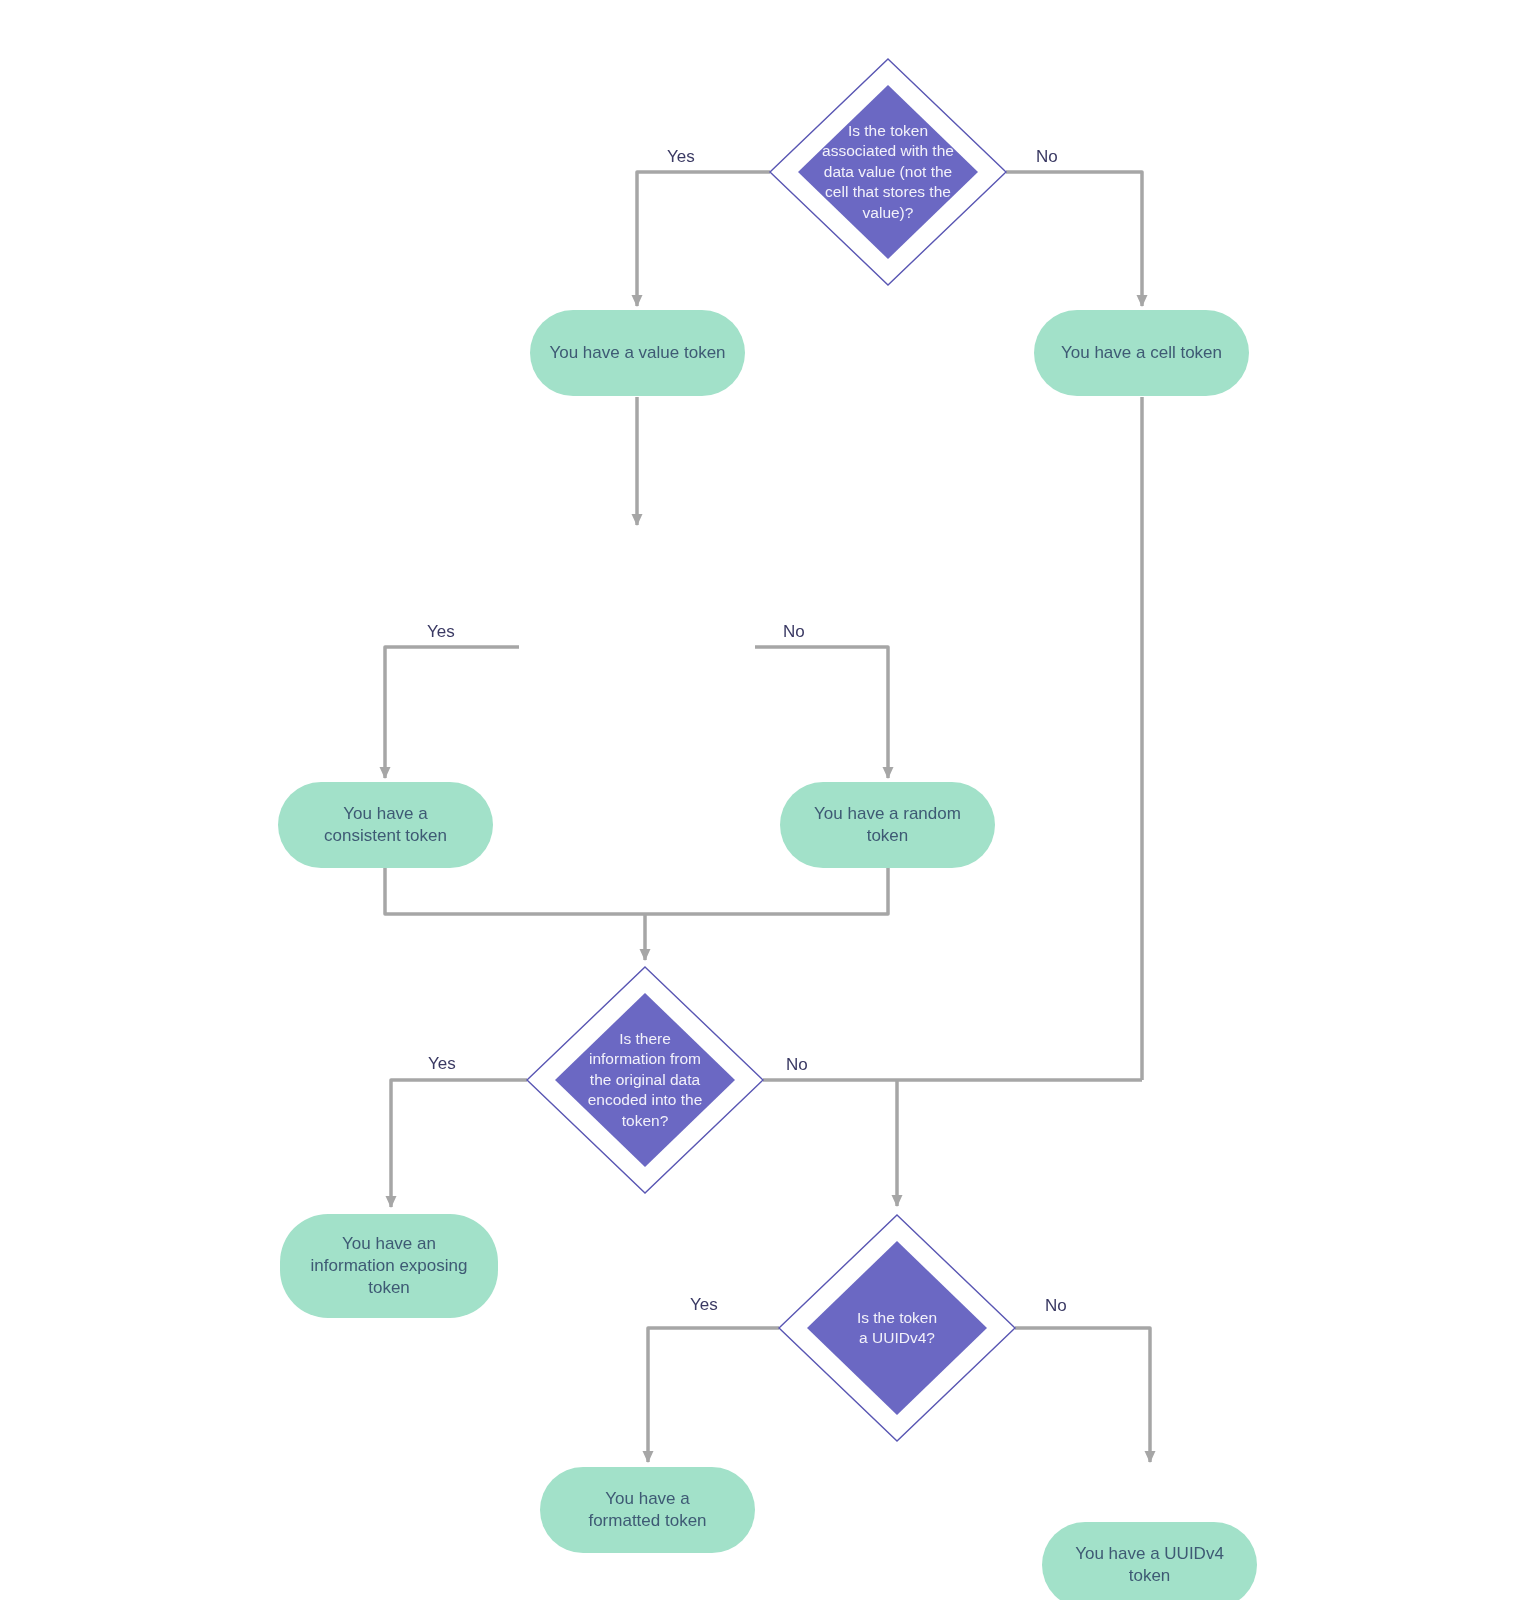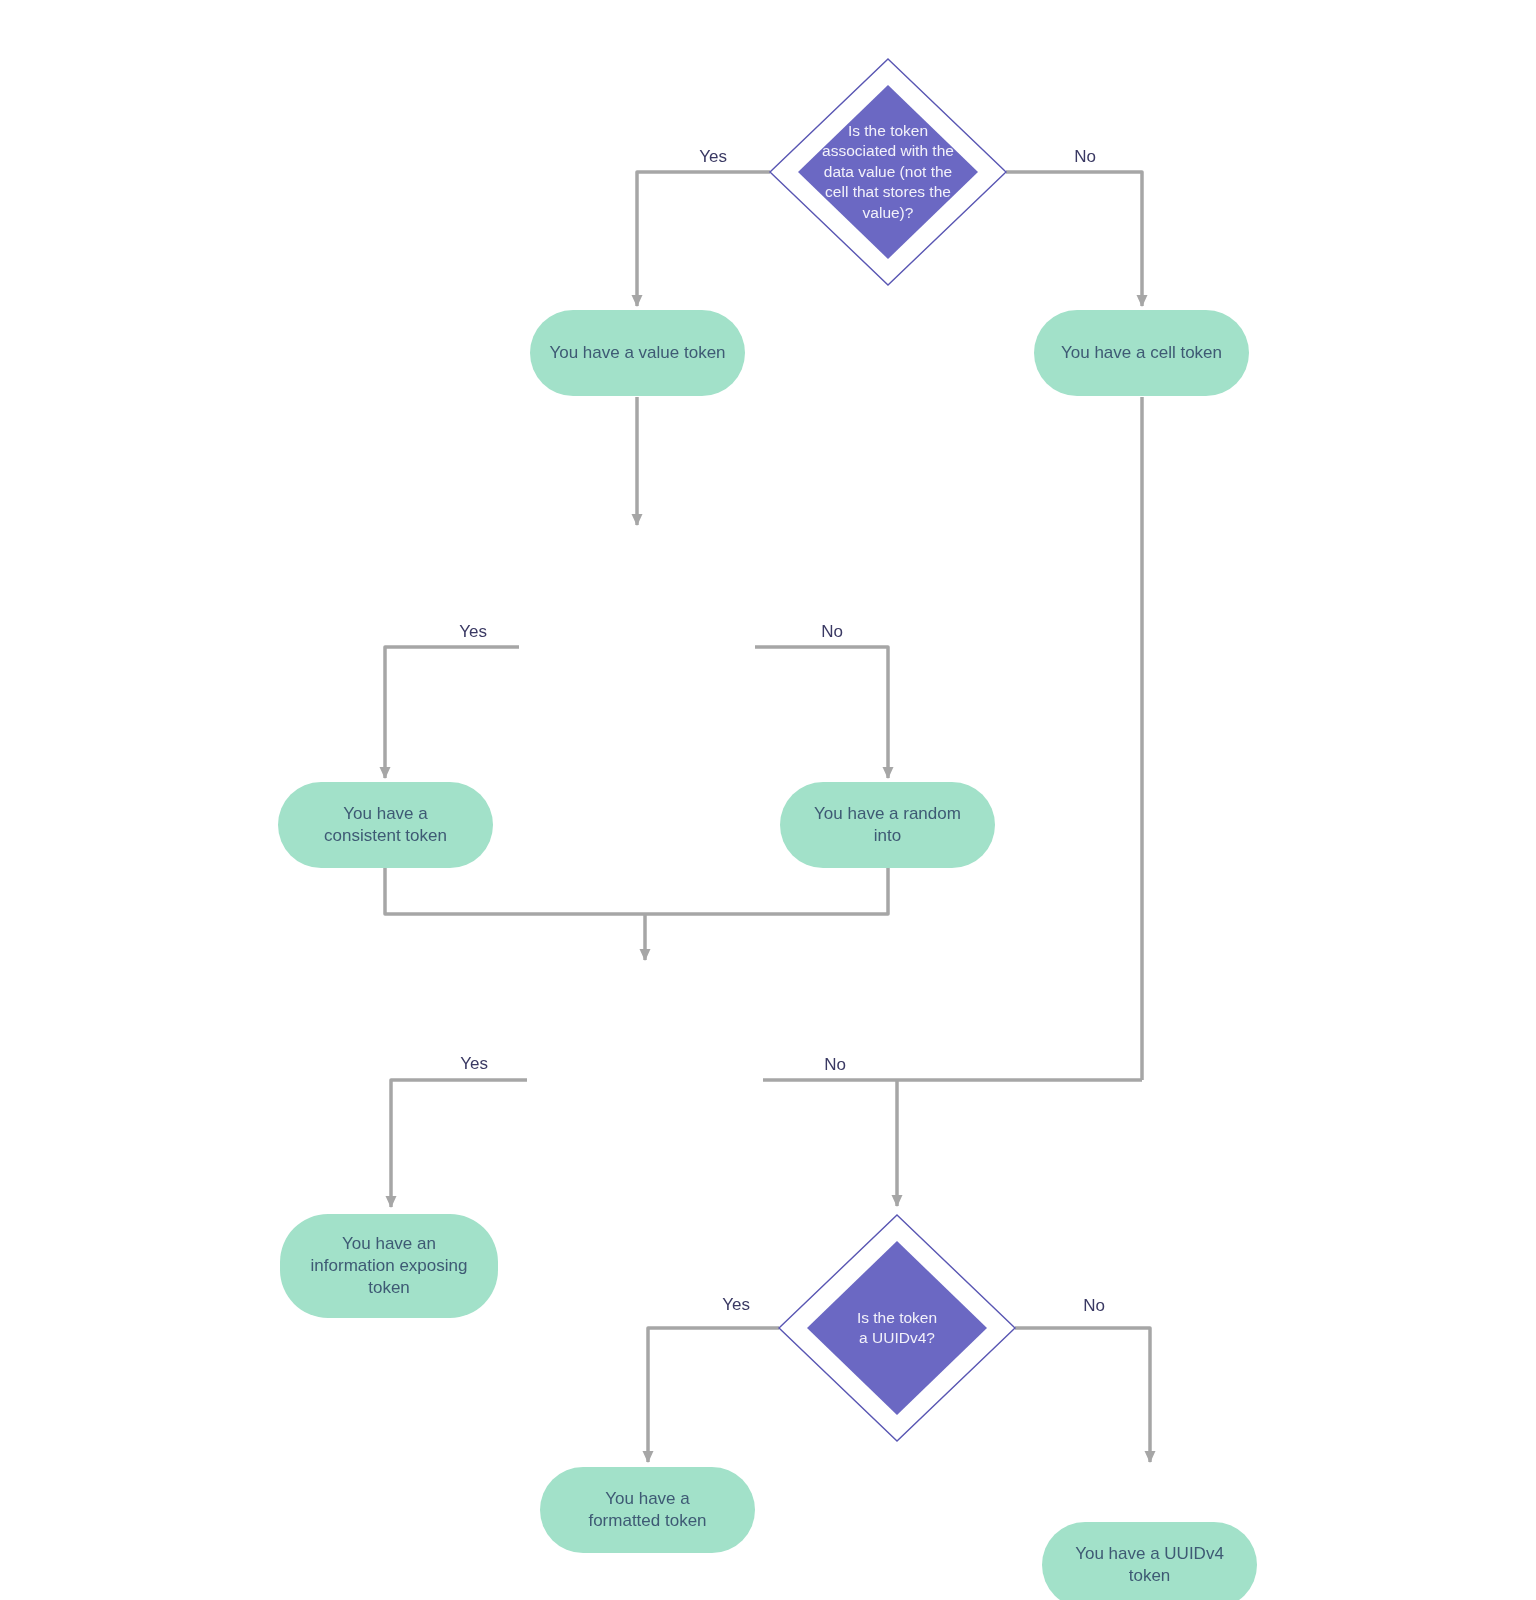--- a/index.html
+++ b/index.html
@@ -84,21 +84,21 @@
   }
   .terminal.tall {
     width: 218px;
     height: 104px;
   }
   
   .branch-label {
     position: absolute;
     width: 60px;
     height: 22px;
-    text-align: right;
+    text-align: left;
     color: var(--branch-label, #3a3963);
     font-size: 17px;
     line-height: 22px;
   }
 </style>
 </head>
 <body>
 
 <div class="canvas">
 
@@ -129,20 +129,31 @@
       <polygon class="d-inner" points="120,28 210,115 120,202 30,115"></polygon>
     </svg>
     <div class="dtext">Is the token
 associated with the
 data value (not the
 cell that stores the
 value)?</div>
   </div>
 
 
+  <div class="decision" style="left:525px; top:965px;">
+    <svg class="dshape" width="240" height="230" viewBox="0 0 240 230" aria-hidden="true">
+      <polygon class="d-outer" points="120,2 238,115 120,228 2,115"></polygon>
+      <polygon class="d-inner" points="120,28 210,115 120,202 30,115"></polygon>
+    </svg>
+    <div class="dtext">Is there
+information from
+the original data
+encoded into the
+token?</div>
+  </div>
 
   <div class="decision" style="left:777px; top:1213px;">
     <svg class="dshape" width="240" height="230" viewBox="0 0 240 230" aria-hidden="true">
       <polygon class="d-outer" points="120,2 238,115 120,228 2,115"></polygon>
       <polygon class="d-inner" points="120,28 210,115 120,202 30,115"></polygon>
     </svg>
     <div class="dtext">Is the token
 a UUIDv4?</div>
   </div>
 
@@ -154,21 +165,21 @@
     <span class="tlabel">You have a cell token</span>
   </div>
 
   <div class="terminal" style="left:278px; top:782px;">
     <span class="tlabel">You have a
 consistent token</span>
   </div>
 
   <div class="terminal" style="left:780px; top:782px;">
     <span class="tlabel">You have a random
-into</span>
+token</span>
   </div>
 
   <div class="terminal tall" style="left:280px; top:1214px;">
     <span class="tlabel">You have an
 information exposing
 token</span>
   </div>
 
   <div class="terminal" style="left:540px; top:1467px;">
     <span class="tlabel">You have a

